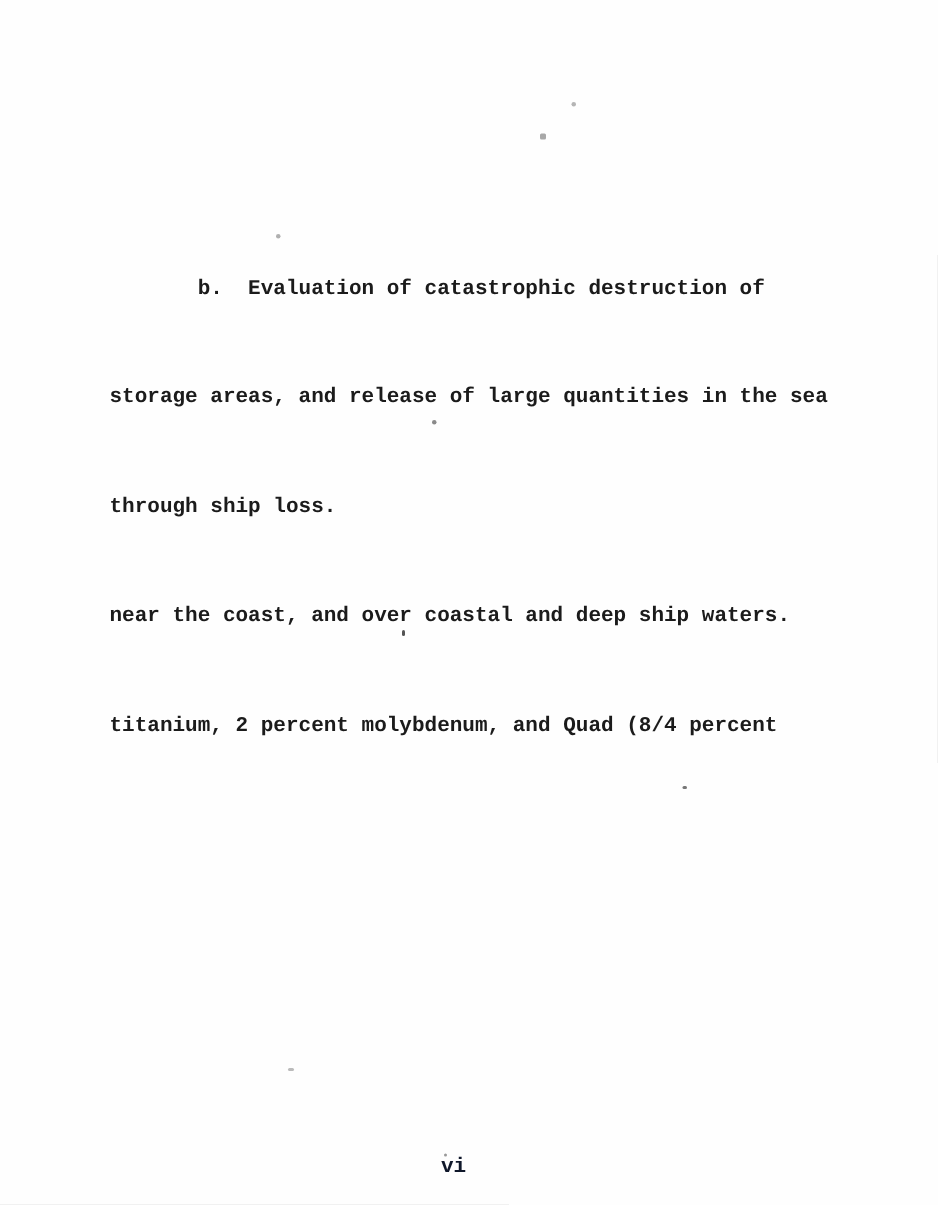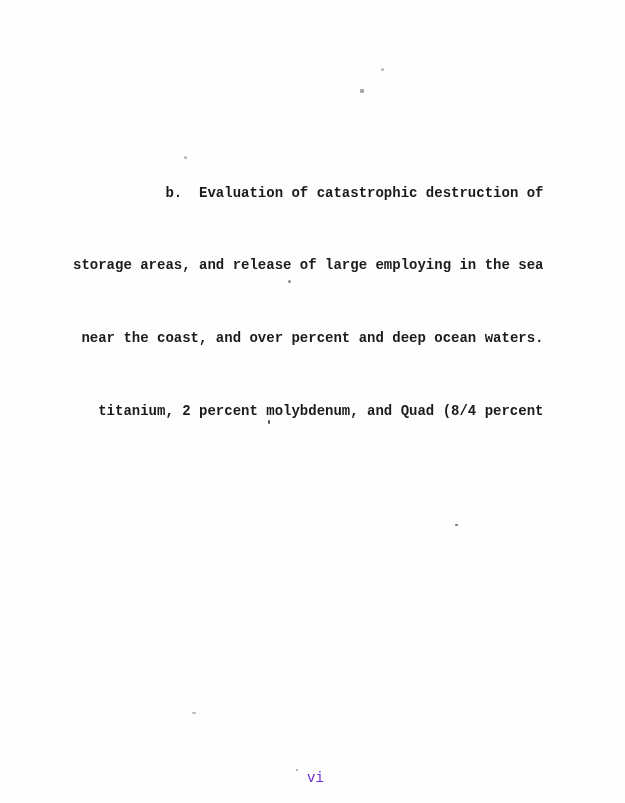--- a/index.html
+++ b/index.html
@@ -22,31 +22,29 @@
     font-size: 14px;
     font-weight: 700;
     line-height: 24.3px;
     color: #1b1b1b;
     white-space: pre;
     letter-spacing: 0px;
   }
   .line {
     height: 24.3px;
     white-space: pre;
-    text-align: right;
   }
   .page-number {
     position: absolute;
     left: 294px;
     top: 770px;
     font-size: 14px;
-    font-weight: 400;
-    color: #6d28d9;
+    font-weight: 700;
+    color: #0f172a;
     white-space: pre;
-    margin-left: 13px;
   }
   .speck {
     position: absolute;
     border-radius: 50%;
   }
   .s1 { left: 381px; top: 68px;  width: 3px; height: 3px; background: #b5b5b5; }
   .s2 { left: 360px; top: 89px;  width: 4px; height: 4px; background: #a8a8a8; border-radius: 1px; }
   .s3 { left: 184px; top: 156px; width: 3px; height: 3px; background: #b0b0b0; }
   .s4 { left: 288px; top: 280px; width: 3px; height: 3px; background: #8a8a8a; }
   .s5 { left: 268px; top: 420px; width: 2px; height: 4px; background: #555;    border-radius: 1px; }
@@ -54,22 +52,23 @@
   .s7 { left: 192px; top: 712px; width: 4px; height: 2px; background: #bbb;    border-radius: 1px; }
   .s8 { left: 296px; top: 769px; width: 2px; height: 2px; background: #999; }
 </style>
 </head>
 <body>
 
 <div class="page">
 
   <div class="textblock">
     <div class="line">       b.  Evaluation of catastrophic destruction of</div>
-    <div class="line">storage areas, and release of large employing in the sea</div>
-    <div class="line">near the coast, and over percent and deep ocean waters.</div>
+    <div class="line">storage areas, and release of large quantities in the sea</div>
+    <div class="line">through ship loss.</div>
+    <div class="line">near the coast, and over coastal and deep ship waters.</div>
     <div class="line">titanium, 2 percent molybdenum, and Quad (8/4 percent</div>
     
     
     
     
     
     
     
     
     

